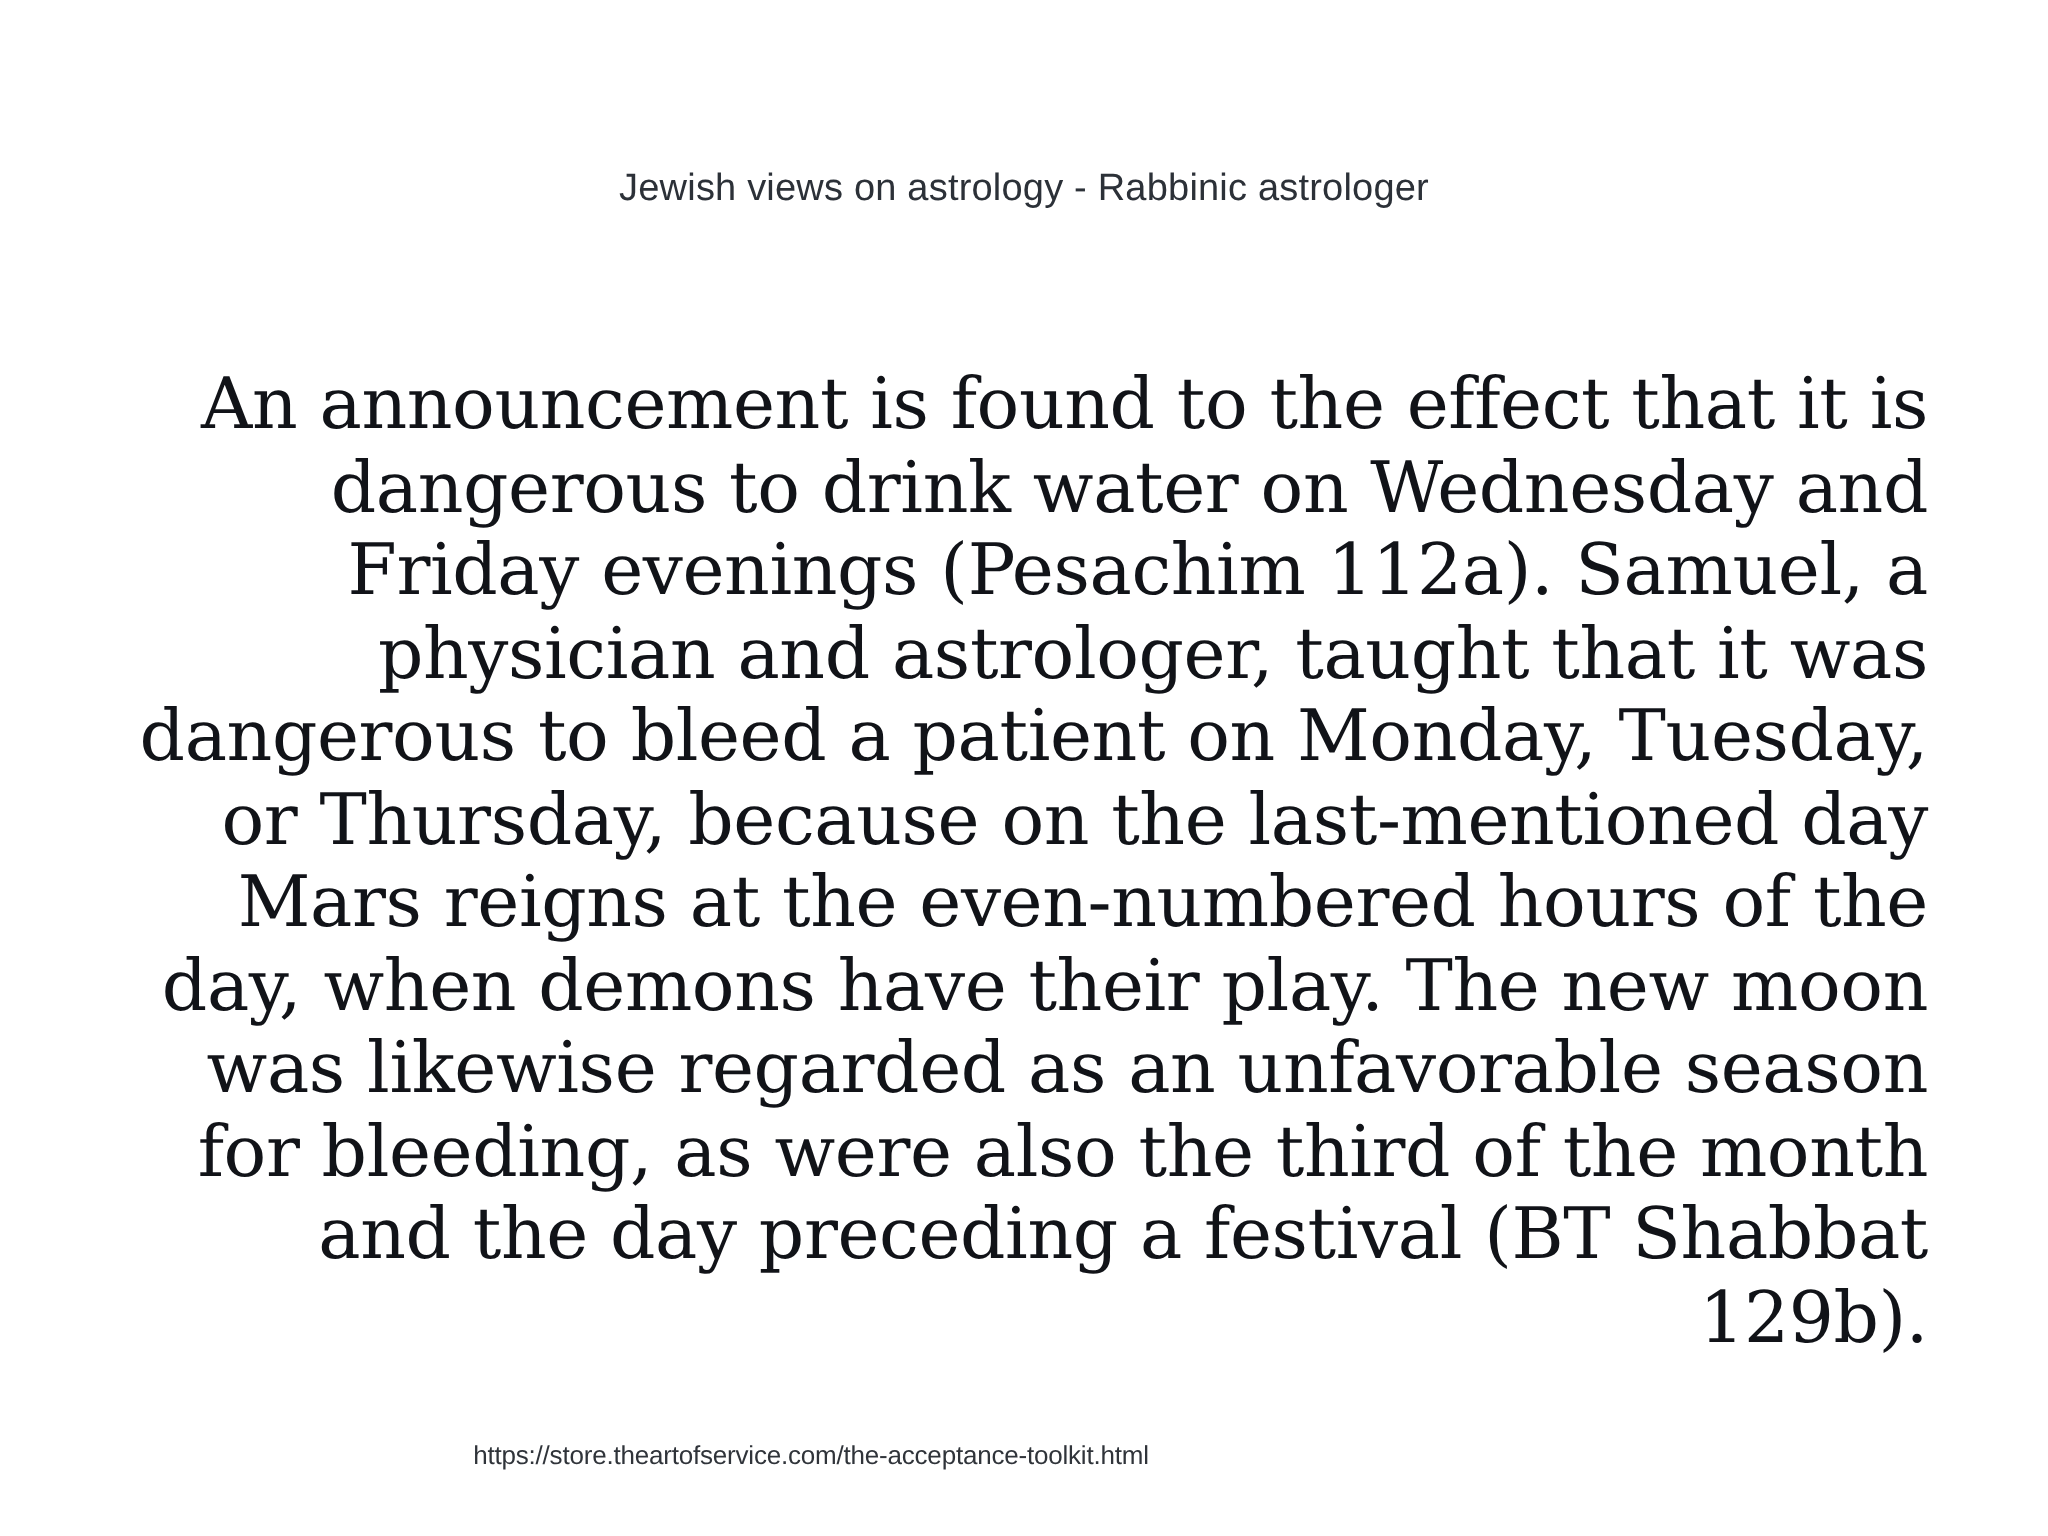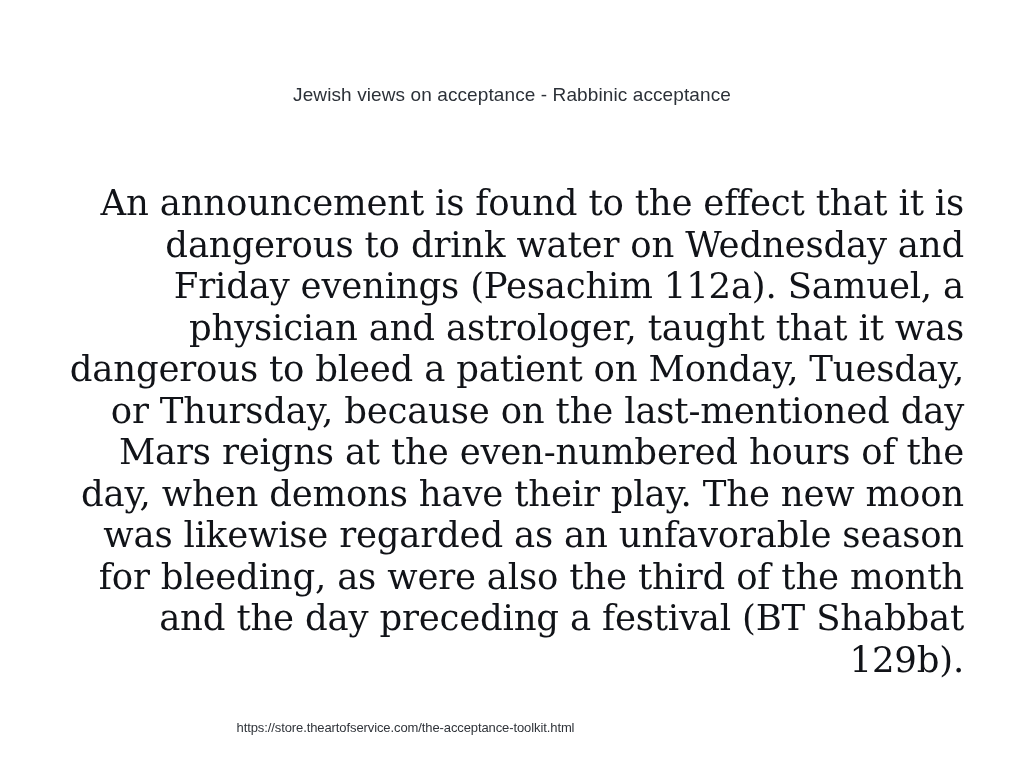--- a/index.html
+++ b/index.html
@@ -53,19 +53,19 @@
     font-size: 13px;
     color: #30343a;
     letter-spacing: -0.1px;
   }
 </style>
 </head>
 <body>
 
 <div class="slide">
 
-  <div class="slide-title">Jewish views on acceptance - Rabbinic acceptance</div>
+  <div class="slide-title">Jewish views on astrology - Rabbinic astrologer</div>
 
   <div class="slide-body">An announcement is found to the effect that it is dangerous to drink water on Wednesday and Friday evenings (Pesachim 112a). Samuel, a physician and astrologer, taught that it was dangerous to bleed a patient on Monday, Tuesday, or Thursday, because on the last-mentioned day Mars reigns at the even-numbered hours of the day, when demons have their play. The new moon was likewise regarded as an unfavorable season for bleeding, as were also the third of the month and the day preceding a festival (BT Shabbat 129b).</div>
 
   <div class="slide-footer">https://store.theartofservice.com/the-acceptance-toolkit.html</div>
 
 </div>
 
 </body></html>

